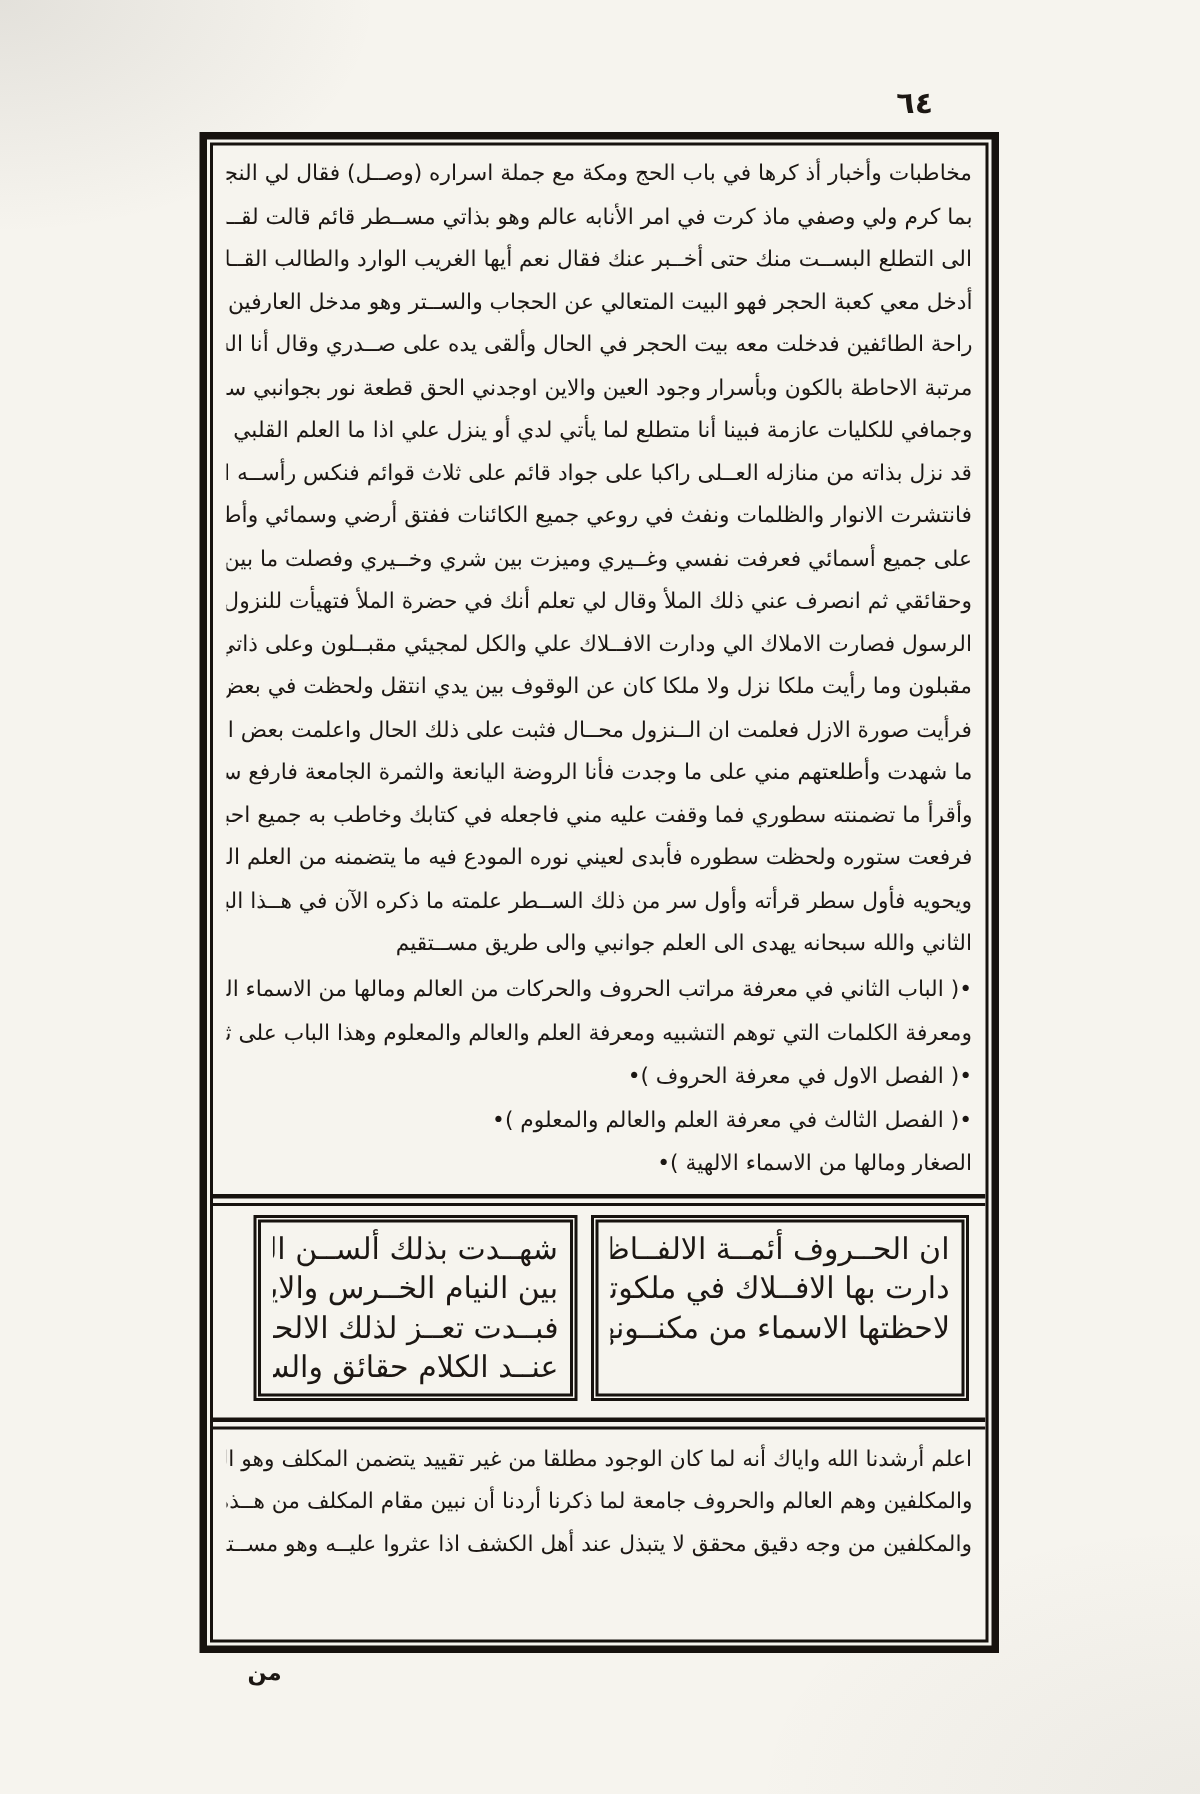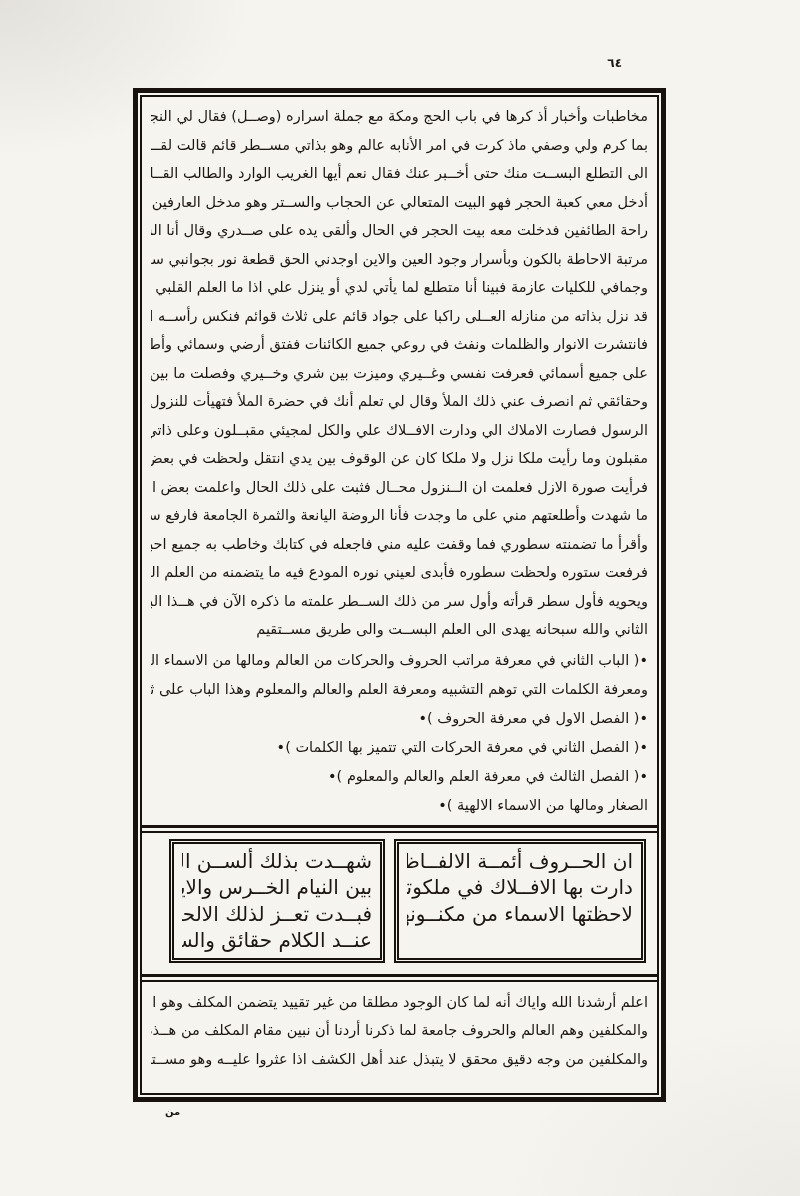--- a/index.html
+++ b/index.html
@@ -18,21 +18,21 @@
   }
   
   body::before{
     content:"";position:absolute;inset:0;pointer-events:none;
     background:
       radial-gradient(420px 260px at 0% 0%, rgba(60,55,50,.10), rgba(0,0,0,0) 60%),
       radial-gradient(500px 300px at 100% 100%, rgba(60,55,50,.05), rgba(0,0,0,0) 60%);
   }
   .page-number{
     position:absolute;top:56px;right:178px;
-    font-size:12px;font-weight:bold;letter-spacing:1px;
+    font-size:20px;font-weight:bold;letter-spacing:1px;
   }
   .frame{
     position:absolute;left:133px;top:88px;width:533px;height:1014px;
     border:5px solid var(--border);
     background:var(--paper);
   }
   .frame-inner{
     position:absolute;inset:2px;
     border:2px solid var(--border);
     overflow:hidden;
@@ -69,21 +69,21 @@
     direction:rtl;text-align:center;white-space:nowrap;overflow:hidden;
     font-size:20px;line-height:26.5px;
   }
   .poem-box.right{width:252px;}
   .poem-box.left{width:216px;}
   .poem-spacer{flex:1;}
   .footer-block{padding-top:6px;}
   .footer-block .tline{line-height:28.5px;}
   .catchword{
     position:absolute;left:165px;top:1106px;
-    font-size:10px;font-weight:bold;
+    font-size:15px;font-weight:bold;
   }
 </style>
 </head>
 <body>
 
 <div class="page-number">٦٤</div>
 
 <div class="frame">
   <div class="frame-inner">
     <div class="content">
@@ -101,33 +101,32 @@
           <div class="tline">فانتشرت الانوار والظلمات ونفث في روعي جميع الكائنات ففتق أرضي وسمائي وأطلعني</div>
           <div class="tline">على جميع أسمائي فعرفت نفسي وغــيري وميزت بين شري وخــيري وفصلت ما بين خالقي</div>
           <div class="tline">وحقائقي ثم انصرف عني ذلك الملأ وقال لي تعلم أنك في حضرة الملأ فتهيأت للنزول وورود</div>
           <div class="tline">الرسول فصارت الاملاك الي ودارت الافــلاك علي والكل لمجيئي مقبــلون وعلى ذاتي</div>
           <div class="tline">مقبلون وما رأيت ملكا نزل ولا ملكا كان عن الوقوف بين يدي انتقل ولحظت في بعض جوانبي</div>
           <div class="tline">فرأيت صورة الازل فعلمت ان الــنزول محــال فثبت على ذلك الحال واعلمت بعض الخاصة</div>
           <div class="tline">ما شهدت وأطلعتهم مني على ما وجدت فأنا الروضة اليانعة والثمرة الجامعة فارفع ستوري</div>
           <div class="tline">وأقرأ ما تضمنته سطوري فما وقفت عليه مني فاجعله في كتابك وخاطب به جميع احبابك</div>
           <div class="tline">فرفعت ستوره ولحظت سطوره فأبدى لعيني نوره المودع فيه ما يتضمنه من العلم المكنون</div>
           <div class="tline">ويحويه فأول سطر قرأته وأول سر من ذلك الســطر علمته ما ذكره الآن في هــذا الباب</div>
-          <div class="tline">الثاني والله سبحانه يهدى الى العلم البســت والى طريق مســتقيم</div>
+          <div class="tline">الثاني والله سبحانه يهدى الى العلم جوانبي والى طريق مســتقيم</div>
         </div>
 
       <div class="chapter-block">
 
       <div class="tline">•( الباب الثاني في معرفة مراتب الحروف والحركات من العالم ومالها من الاسماء الحســنى</div>
           <div class="tline">ومعرفة الكلمات التي توهم التشبيه ومعرفة العلم والعالم والمعلوم وهذا الباب على ثلاثة فصول</div>
         </div>
 
       <div class="fasl-block">
 
       <div class="tline">•( الفصل الاول في معرفة الحروف )•</div>
-          <div class="tline">•( الفصل الثاني في معرفة الحركات التي تتميز بها الكلمات )•</div>
           <div class="tline">•( الفصل الثالث في معرفة العلم والعالم والمعلوم )•</div>
           <div class="tline">الصغار ومالها من الاسماء الالهية )•</div>
         </div>
 
       <div class="h-rule"></div>
 
       <div class="poem-band">
         <div class="poem-box right">
 
         <div class="vline">ان الحــروف أئمــة الالفــاظ</div>

